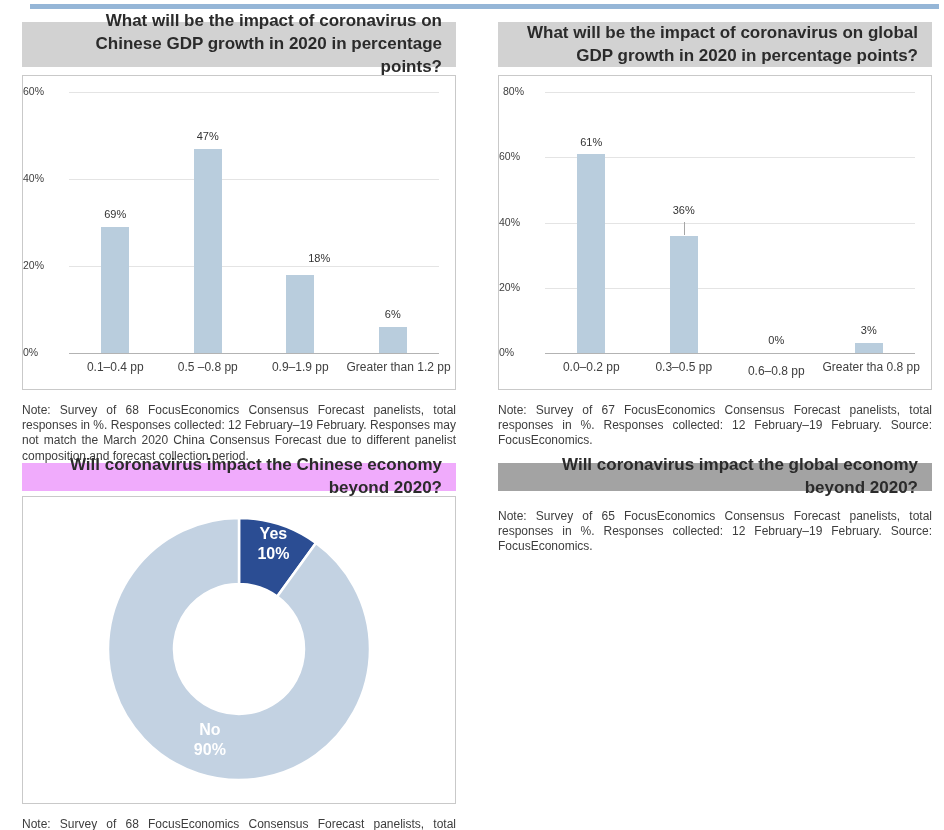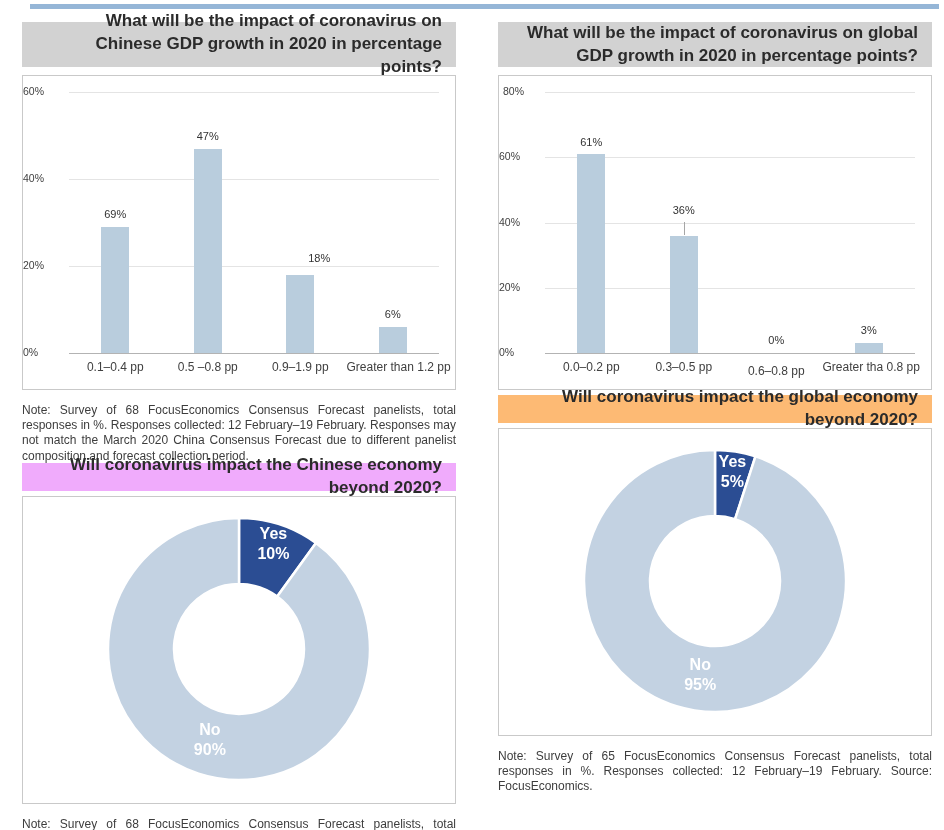--- a/index.html
+++ b/index.html
@@ -93,25 +93,22 @@
         <div class="bar" style="left: 170.75px; width: 28px; top: 159.55px; height: 117.45px; background: rgb(185, 205, 221);"></div>
         <div class="leader" style="left: 184.75px; top: 145.55px; height: 13px;"></div>
         <div class="vlabel" style="left: 154.75px; width: 60px; top: 127.55px;">36%</div>
         <div class="xtick" style="left: 138.5px; width: 92.5px; top: 284px;">0.3–0.5 pp</div>
         <div class="vlabel" style="left: 247.25px; width: 60px; top: 258px;">0%</div>
         <div class="xtick" style="left: 231px; width: 92.5px; top: 288px;">0.6–0.8 pp</div>
         <div class="bar" style="left: 355.75px; width: 28px; top: 267.212px; height: 9.7875px; background: rgb(185, 205, 221);"></div>
         <div class="vlabel" style="left: 339.75px; width: 60px; top: 248.212px;">3%</div>
         <div class="xtick" style="left: 323.5px; width: 92.5px; top: 284px;">Greater tha 0.8 pp</div>
       </div>
-    <div class="title-bar short" style="background: #fdba74; padding-left: 24px;">Will coronavirus impact the global economy beyond 2020?</div>
-    <div class="chart-frame frame-bottom"><svg viewBox="0 0 432 306" width="100%" height="100%">
-          <path d="M 216 21 A 131 131 0 0 1 256.4812262631181 27.411596365334887 L 236.08610463437157 90.18132644081501 A 65 65 0 0 0 216 87 Z" fill="#2b4d93" stroke="#ffffff" stroke-width="2.5"></path>
-          <text class="donut-label"><tspan x="233.4189776822297" y="38.02090327473141">Yes</tspan><tspan x="233.4189776822297" y="58.02090327473141">5%</tspan></text>
-          <path d="M 256.4812262631181 27.411596365334887 A 131 131 0 1 1 215.99999999999997 21 L 215.99999999999997 87 A 65 65 0 1 0 236.08610463437157 90.18132644081501 Z" fill="#c3d2e2" stroke="#ffffff" stroke-width="2.5"></path>
-          <text class="donut-label"><tspan x="201.24510125740545" y="241.1587642849334">No</tspan><tspan x="201.24510125740545" y="261.1587642849334">95%</tspan></text>
-        </svg></div>
+    <div class="note">
+      <p class="note-p">Note: Survey of 67 FocusEconomics Consensus Forecast panelists, total responses in %. Responses collected: 12 February–19 February. Source: FocusEconomics.</p>
+    </div>
+    <div class="title-bar short" style="background: #a3a3a3; padding-left: 24px;">Will coronavirus impact the global economy beyond 2020?</div>
     <div class="note">
       <p class="note-p">Note: Survey of 65 FocusEconomics Consensus Forecast panelists, total responses in %. Responses collected: 12 February–19 February. Source: FocusEconomics.</p>
     </div>
   </section>
 
 </div>
 
 </body></html>

